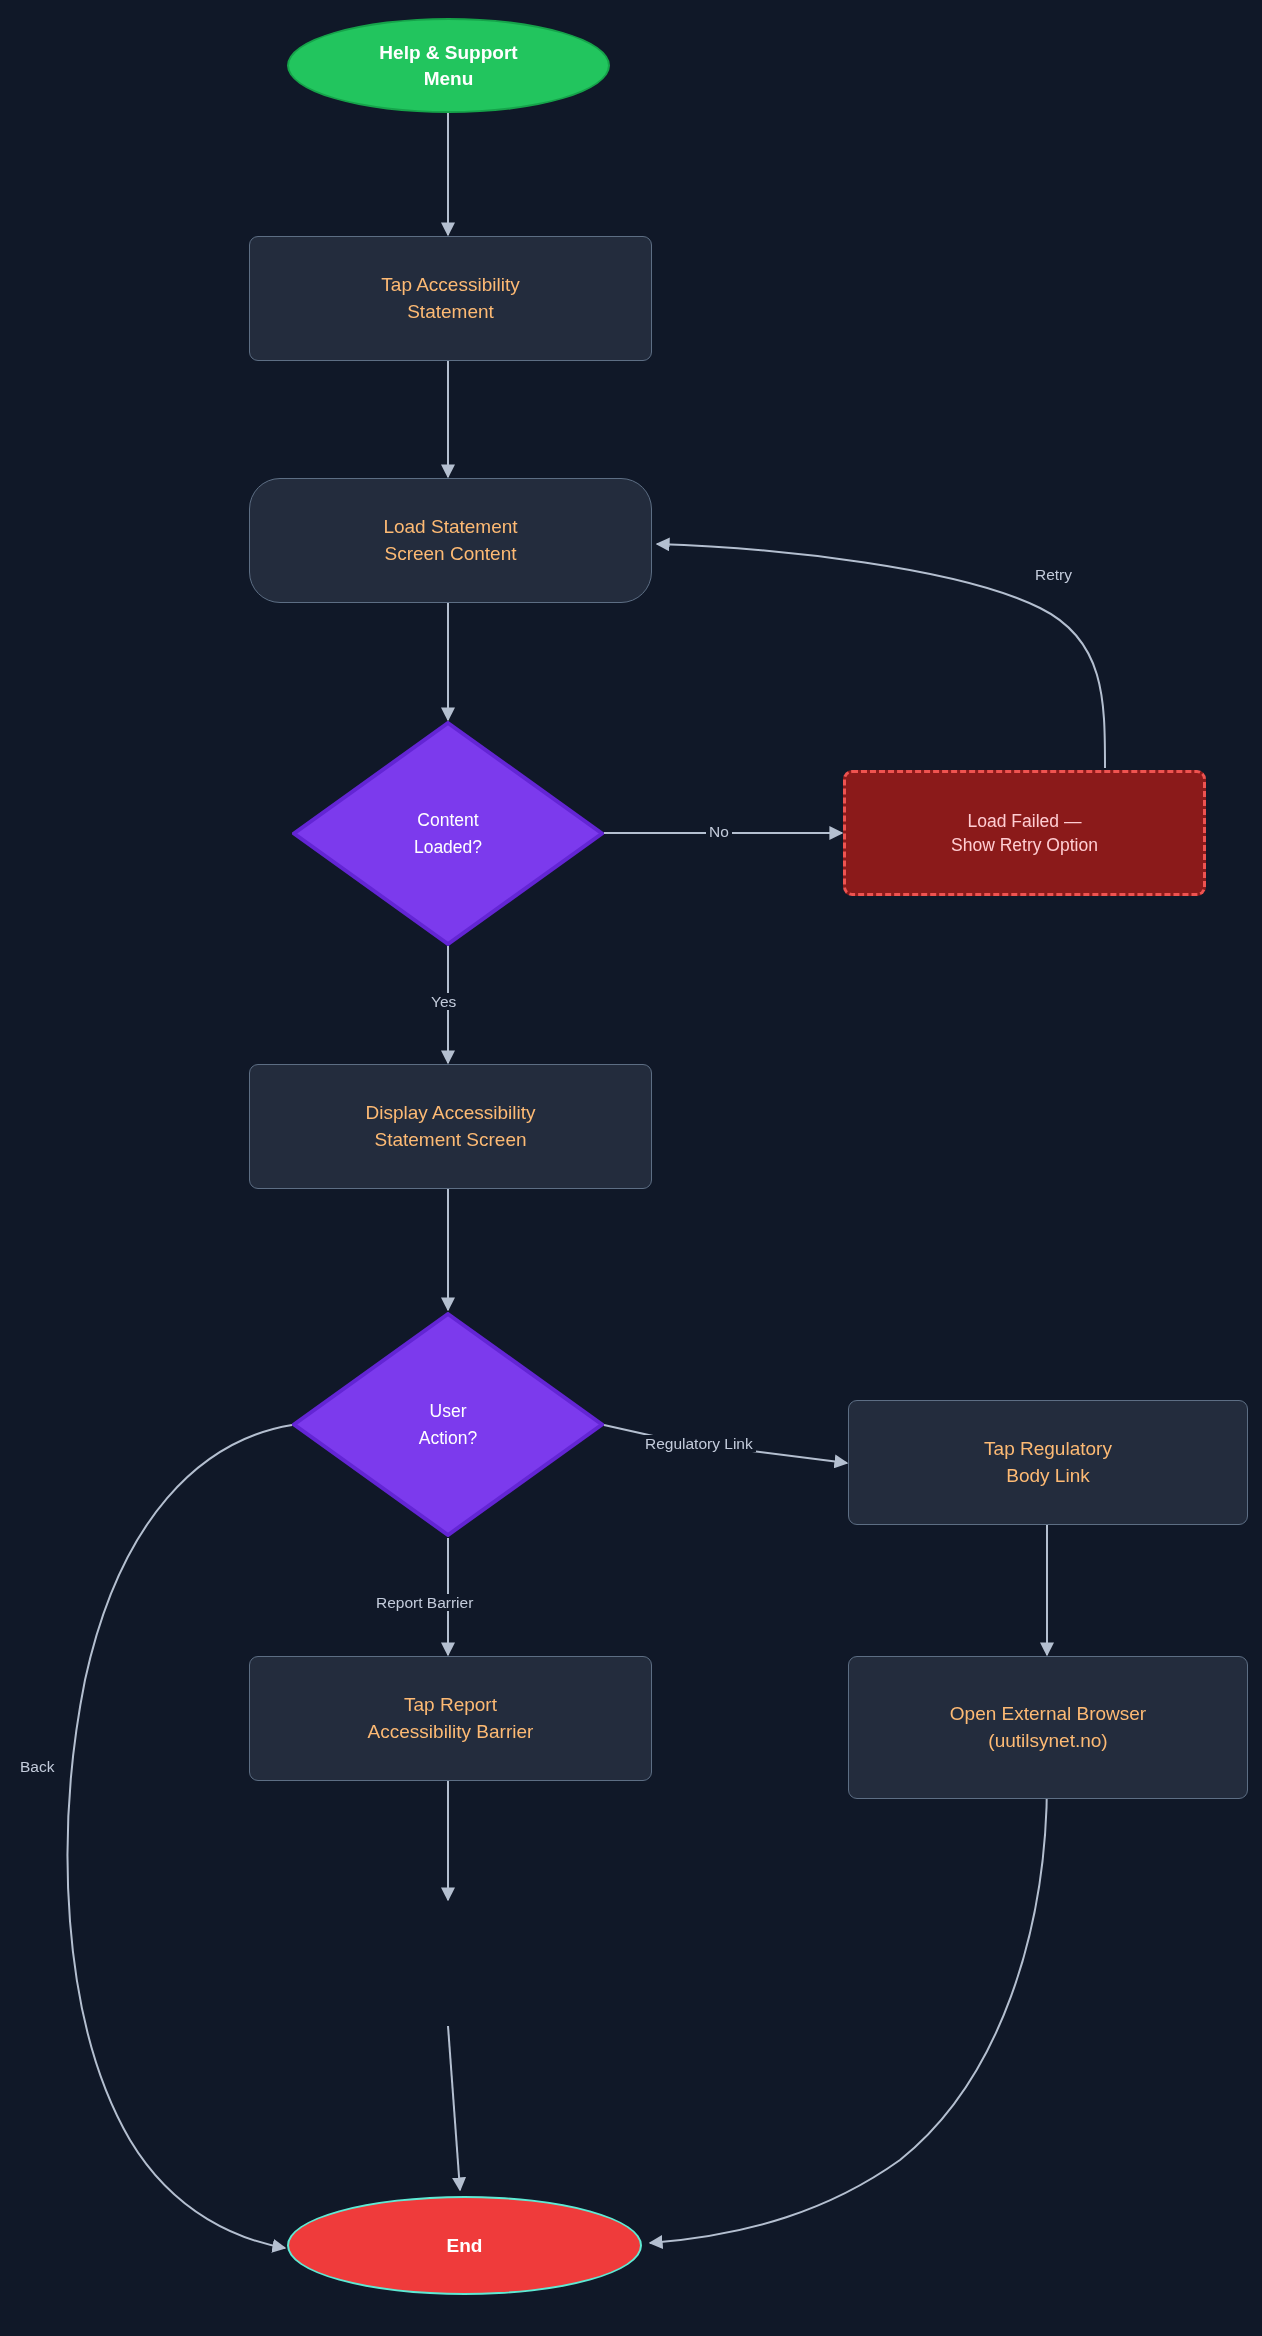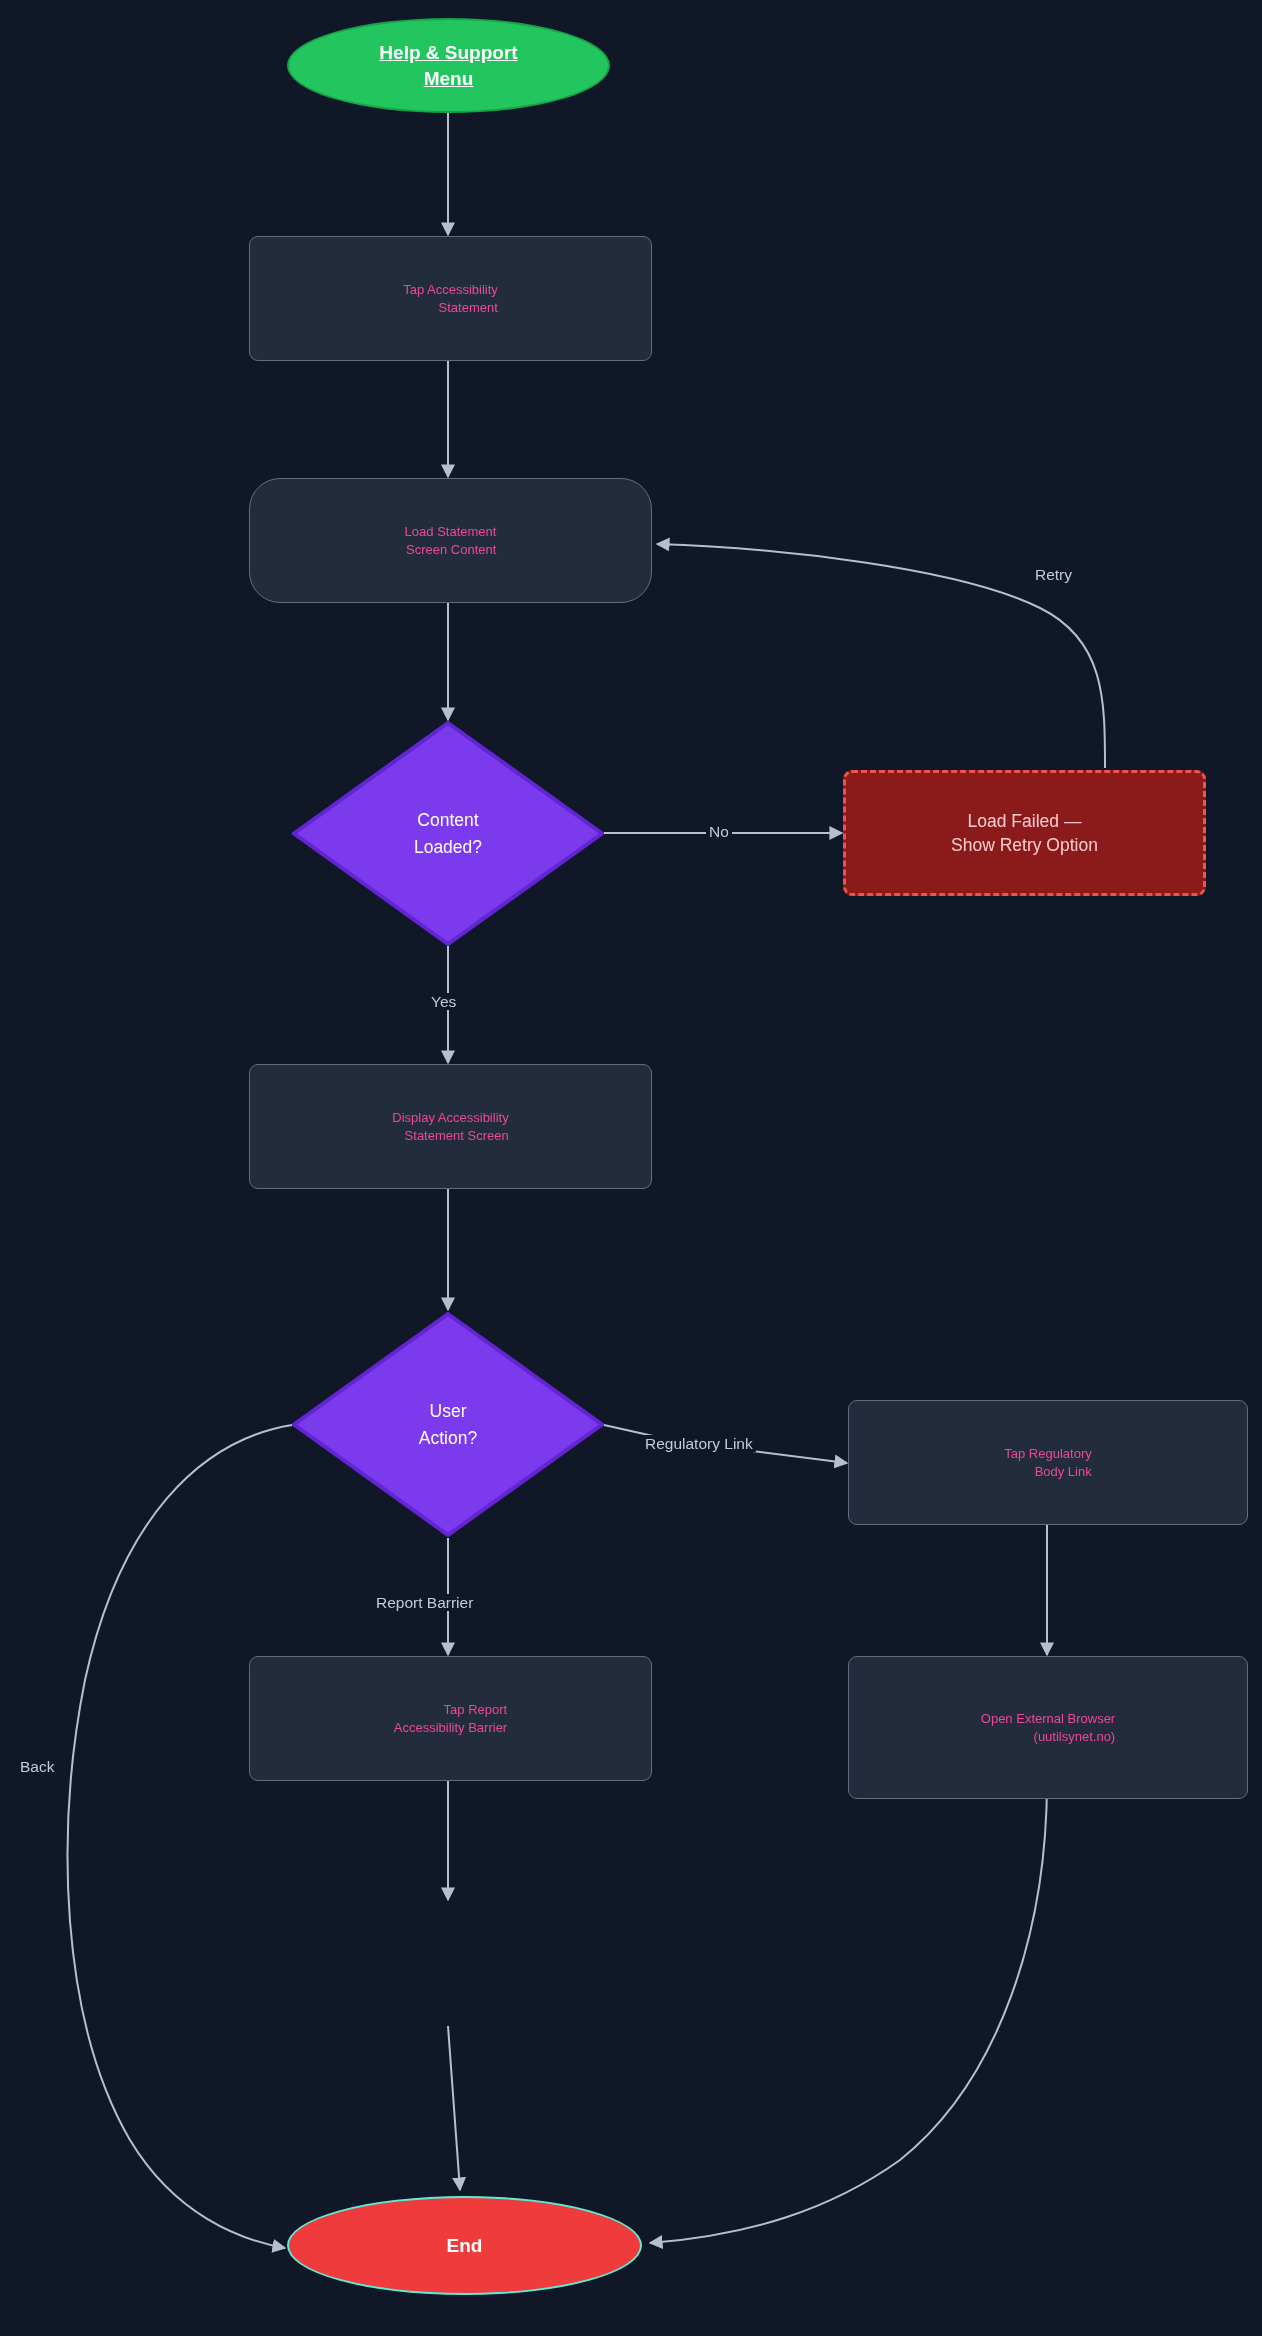--- a/index.html
+++ b/index.html
@@ -12,34 +12,33 @@
   }
   #canvas{position:absolute;inset:0;width:1262px;height:2336px;}
   svg#edges{position:absolute;left:0;top:0;width:1262px;height:2336px;pointer-events:none;}
 
   .node{position:absolute;box-sizing:border-box;display:flex;align-items:center;justify-content:center;text-align:center;}
 
   .node-process{
     background:#232c3d;
     border:1.6px solid #5d6e84;
     border-radius:9px;
-    color:#ec4899;
-    font-size:13px;
+    color:#fdba74;
+    font-size:19px;
     line-height:1.38;
-    text-align:right;
   }
 
   .node-terminal{
     border-radius:50%;
     font-weight:bold;
     font-size:19px;
     line-height:1.35;
     color:#ffffff;
   }
-  .node-start{background:#22c55e;border:2px solid #16a34a;text-decoration:underline;}
+  .node-start{background:#22c55e;border:2px solid #16a34a;}
   .node-end{background:#ef3b3b;border:2px solid #5eead4;}
 
   .node-decision{
     color:#ffffff;
     font-size:17.5px;
     line-height:1.5;
     background:transparent;
     border:none;
   }
   .diamond-shape{position:absolute;inset:0;}

